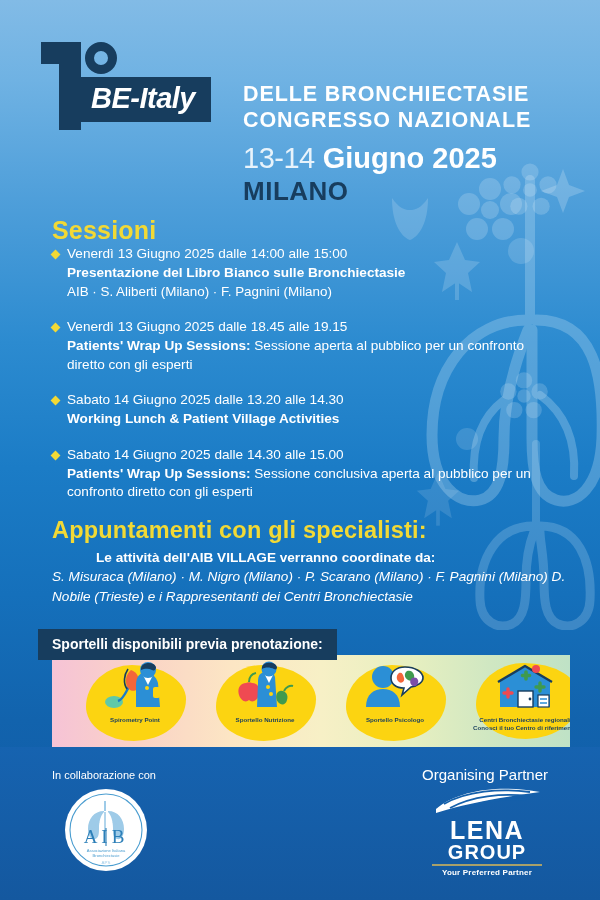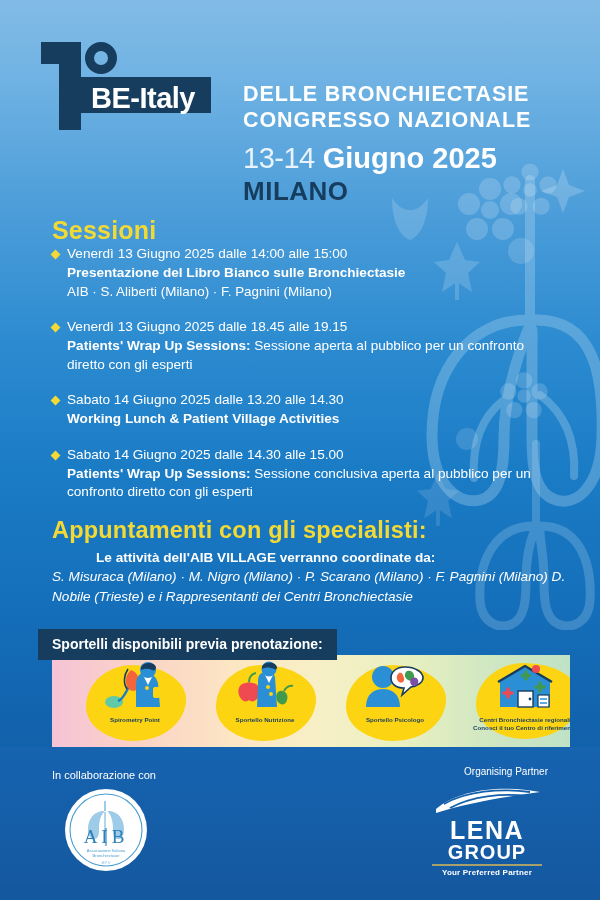--- a/index.html
+++ b/index.html
@@ -44,21 +44,22 @@
     background:#173d5e;
   }
   .mark-one .deg {
     position:absolute; left:44px; top:12px; width:32px; height:32px;
     border:9px solid #173d5e; border-radius:50%;
   }
 
   .be-box {
     position:absolute; left:75px; top:77px;
     background:#173d5e;
-    padding:7px 16px 0 16px;
+    padding:7px 16px 9px 16px;
+    font-style:italic;
   }
   .be-box .be-text {
     font-size:29px; font-weight:bold; color:#ffffff;
     letter-spacing:-0.5px; line-height:1;
   }
 
   .congress {
     position:absolute; left:243px; top:81px;
     font-size:21.5px; font-weight:bold; color:#ffffff;
     letter-spacing:0.9px; line-height:1.22;
@@ -154,21 +155,21 @@
   }
   .collab-label {
     position:absolute; left:52px; top:22px;
     font-size:11px; color:#ffffff;
   }
   .aib-logo {
     position:absolute; left:64px; top:41px; width:84px; height:84px;
   }
   .org-label {
     position:absolute; right:52px; top:19px;
-    font-size:10px; color:#ffffff; text-align:right;
+    font-size:15px; color:#ffffff; text-align:right;
   }
   .lena-logo {
     position:absolute; right:56px; top:38px; width:114px; height:80px;
   }
   .lena-name {
     font-size:25px; font-weight:bold; color:#ffffff; letter-spacing:1.5px;
     text-align:center; line-height:0.92;
   }
   .lena-group {
     font-size:20px; font-weight:bold; color:#ffffff; letter-spacing:1px;

